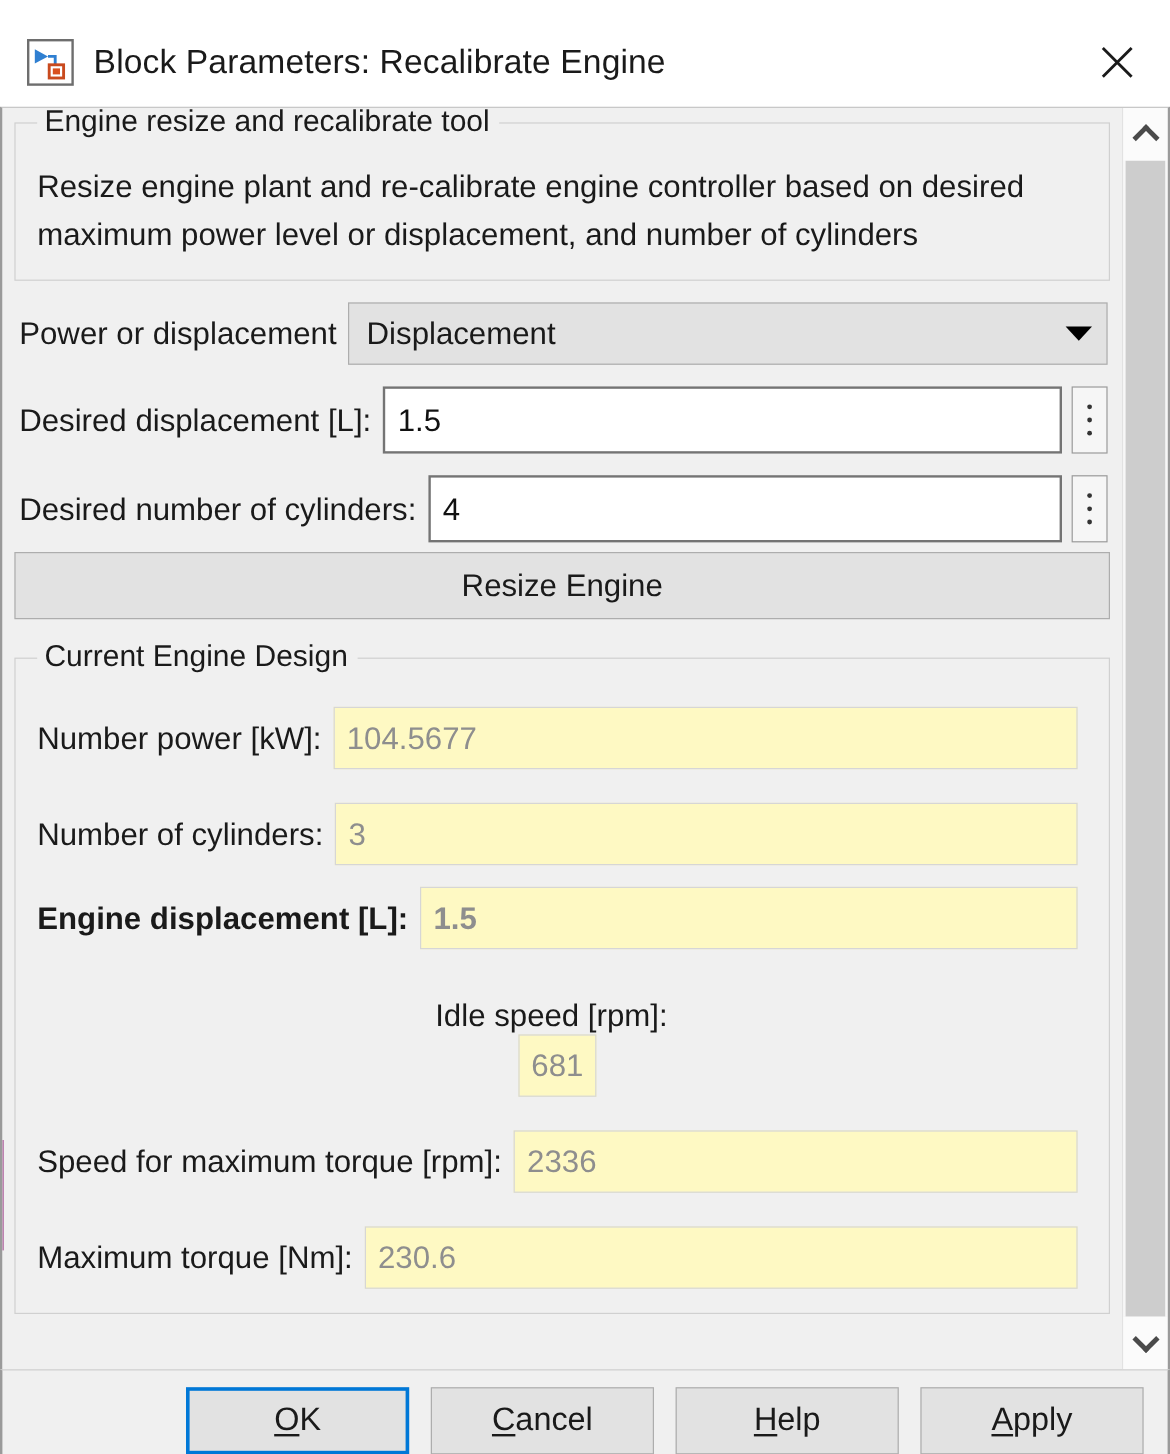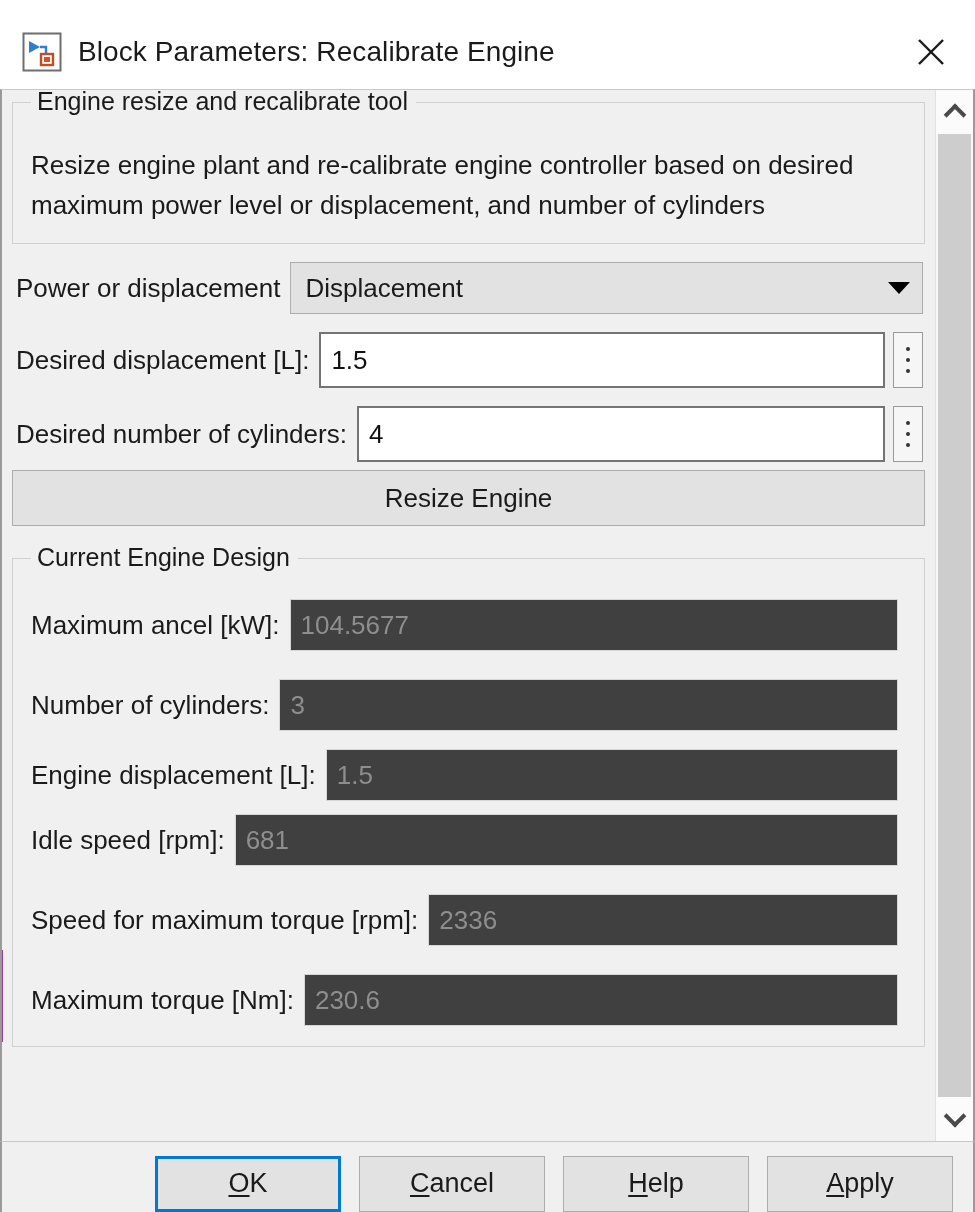--- a/index.html
+++ b/index.html
@@ -97,21 +97,21 @@
     background: #f0f0f0;
     padding: 0 8px 0 6px;
     font-size: 25px;
     color: #1a1a1a;
     white-space: nowrap;
   }
   .desc-text {
     font-size: 26px;
     line-height: 40px;
     color: #1a1a1a;
-    margin: 20px 4px 4px 4px;
+    margin: 10px 4px 4px 4px;
   }
 
   
   .row {
     display: flex;
     align-items: center;
     padding: 0 12px 0 14px;
     margin-top: 18px;
   }
   .row-label {
@@ -181,21 +181,21 @@
   .spinner i {
     display: block;
     width: 4px; height: 4px;
     background: #333333;
     border-radius: 50%;
   }
 
   .readonly {
     flex: 1 1 auto;
     height: 52px;
-    background: #404040;
+    background: #fef9c3;
     border: 1px solid #d6d6d6;
     display: flex;
     align-items: center;
     padding: 0 10px;
     font-size: 26px;
     color: #8e8e8e;
     min-width: 0;
     overflow: hidden;
     white-space: nowrap;
   }
@@ -345,35 +345,35 @@
               <i></i>
             </div>
         </div>
 
         <button class="action-btn">Resize Engine</button>
 
         <div class="groupbox" style="margin-top:32px;padding-bottom:20px;">
           <div class="group-title">Current Engine Design</div>
 
           <div class="row" style="padding-left:4px;">
-            <div class="row-label">Maximum ancel [kW]:</div>
+            <div class="row-label">Number power [kW]:</div>
             <div class="readonly">104.5677</div>
           </div>
 
           <div class="row" style="padding-left:4px;margin-top:28px;">
             <div class="row-label">Number of cylinders:</div>
             <div class="readonly">3</div>
           </div>
 
-          <div class="row" style="padding-left:4px;">
+          <div class="row" style="padding-left:4px;font-weight:bold;">
             <div class="row-label">Engine displacement [L]:</div>
             <div class="readonly">1.5</div>
           </div>
 
-          <div class="row" style="padding-left:4px;margin-top:13px;">
+          <div class="row" style="padding-left:4px;margin-top:40px;flex-direction:column;">
             <div class="row-label">Idle speed [rpm]:</div>
             <div class="readonly">681</div>
           </div>
 
           <div class="row" style="padding-left:4px;margin-top:28px;">
             <div class="row-label">Speed for maximum torque [rpm]:</div>
             <div class="readonly">2336</div>
           </div>
 
           <div class="row" style="padding-left:4px;margin-top:28px;">

